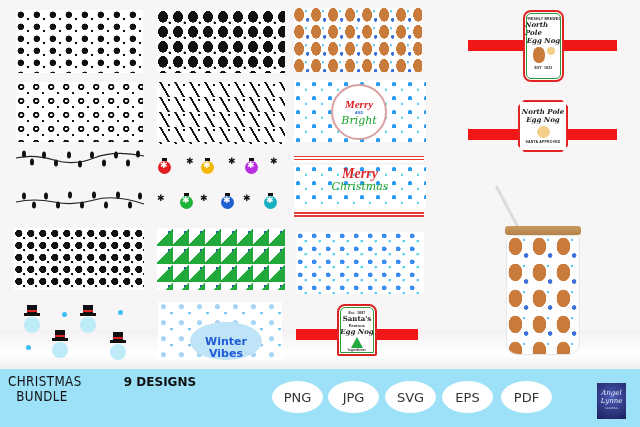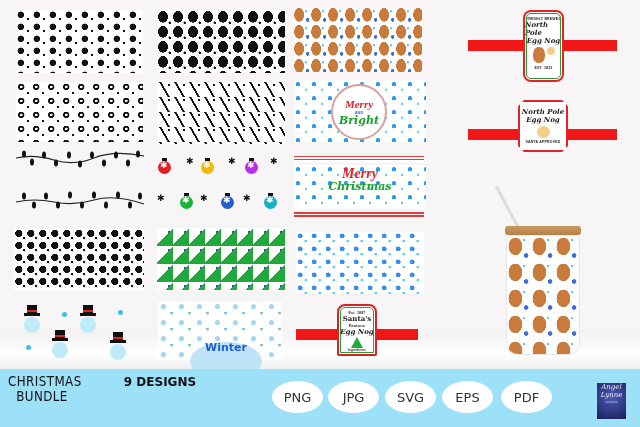--- a/index.html
+++ b/index.html
@@ -62,26 +62,26 @@
   
   .bauble { position: absolute; width: 13px; height: 13px; border-radius: 50%; }
   .bauble::before { content: ""; position: absolute; left: 4px; top: -3px; width: 5px; height: 3px; background: #111; }
   .bauble::after { content: "✱"; position: absolute; left: 2px; top: -1px; color: #fff; font-size: 9px; }
   .star { position: absolute; color: #111; font-size: 9px; }
 
   
   .merry-circle { position: absolute; left: 331px; top: 84px; width: 56px; height: 56px; border-radius: 50%;
     border: 2px solid #d8a0a0; background: #fff; display:flex; flex-direction:column; align-items:center; justify-content:center; }
   .script-red { font-family: Liberation Serif, serif; font-style: italic; color: #e0242b; font-weight: bold; }
-  .script-green { font-family: "DejaVu Serif", serif; font-style: italic; color: #1aa32c; font-weight: bold; text-align: center; }
+  .script-green { font-family: "DejaVu Serif", serif; font-style: italic; color: #1aa32c; font-weight: normal; text-align: center; }
   .stripes { position: absolute; height: 6px;
     background: repeating-linear-gradient(180deg, #e63b3b 0 1.5px, #fff 1.5px 3px); }
 
   .winter-oval { position: absolute; left: 190px; top: 322px; width: 72px; height: 38px; border-radius: 50%;
-    background: #bfe3f7; display:flex; flex-direction:column; align-items:center; justify-content:space-between;margin-top:20px; }
+    background: #bfe3f7; display:flex; flex-direction:column; align-items:center; justify-content:flex-end; }
   .winter-oval span { font-family: "DejaVu Sans", sans-serif; font-weight: bold; color: #1f5bd6; font-size: 11px; line-height: 12px; }
 
   
   .band { position: absolute; background: #f21717; height: 11px; }
   .label { position: absolute; background: #fff; border: 2px solid #e32424; display:flex; flex-direction:column; align-items:center; }
   .label .tiny { font-size: 3.5px; font-weight: bold; color: #222; letter-spacing: 0.2px; }
   .label .script { font-family: "DejaVu Serif", serif; font-style: italic; font-weight: bold; color: #222; font-size: 7px; line-height: 8px; }
 
   
   .straw { position: absolute; left: 518px; top: 180px; width: 3px; height: 50px; background: #dcdcdc; transform: rotate(-28deg); transform-origin: bottom; border-radius: 2px; }
@@ -96,21 +96,21 @@
   
   .footer { position: absolute; left: 0; top: 369px; width: 640px; height: 58px; background: #9de1f9; }
   .footer-title { position: absolute; left: 8px; top: 5px; width: 80px; text-align: center;
     font-family: "DejaVu Sans", sans-serif; font-size: 14px; line-height: 15px; color: #111; letter-spacing: 0.5px; transform: scaleX(0.85); transform-origin: left; }
   .footer-sub { position: absolute; left: 105px; top: 5px; width: 110px; text-align: center;
     font-family: "DejaVu Sans", sans-serif; font-weight: bold; font-size: 12px; line-height: 17px; color: #111; }
   .badge { position: absolute; top: 12px; width: 51px; height: 32px; border-radius: 50%; background: #fff;
     display:flex; align-items:center; justify-content:center;
     font-family: "DejaVu Sans", sans-serif; font-size: 13px; color: #333; }
   .logo { position: absolute; left: 597px; top: 383px; width: 29px; height: 36px;
-    background: radial-gradient(circle at 50% 40%, #4a5bb8, #1b1f5a); display:flex; flex-direction:column; align-items:center; }
+    background: radial-gradient(circle at 50% 40%, #4a5bb8, #1b1f5a); display:flex; flex-direction:column; align-items:center; justify-content:center; }
   .logo span { font-family: "DejaVu Serif", serif; font-style: italic; color: #e8e8f0; font-size: 7px; line-height: 8px; }
   .logo .tiny { font-size: 2.5px; font-style: normal; }
 </style>
 </head>
 <body>
 
 <div class="canvas">
   <div class="floor"></div>
 
   <div class="tile pat-hats" style="left:16px;top:10px;width:127px;height:63px;"></div>

